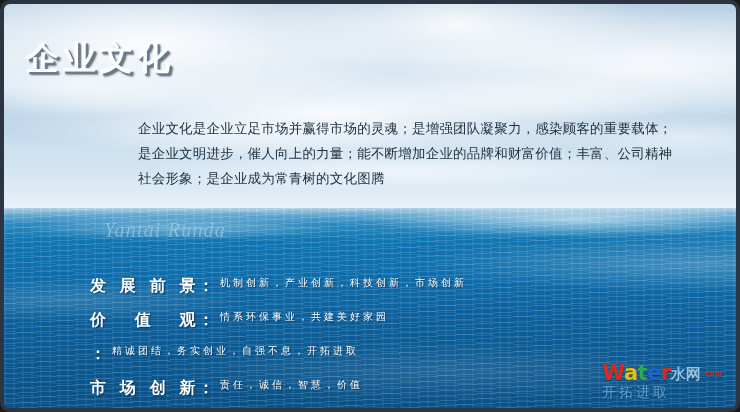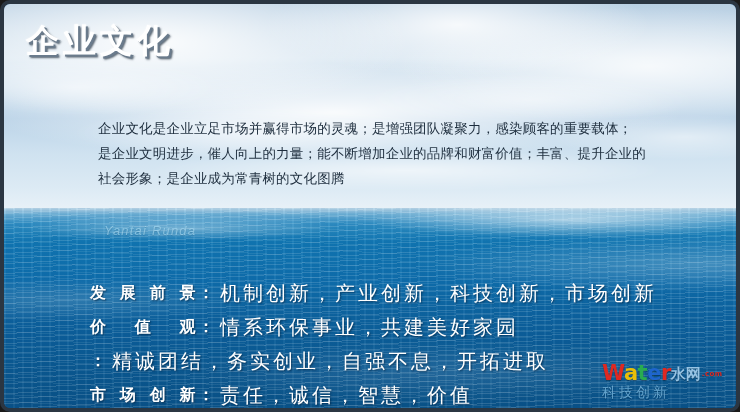--- a/index.html
+++ b/index.html
@@ -90,21 +90,21 @@
       radial-gradient(ellipse 220px 18px at 24% 10%, rgba(255,255,255,0.35), rgba(255,255,255,0) 72%),
       radial-gradient(ellipse 400px 40px at 95% 28%, rgba(255,255,255,0.22), rgba(255,255,255,0) 72%),
       radial-gradient(ellipse 260px 30px at 8%  46%, rgba(255,255,255,0.14), rgba(255,255,255,0) 74%),
       radial-gradient(ellipse 360px 40px at 60% 82%, rgba(255,255,255,0.10), rgba(255,255,255,0) 76%);
   }
 
   
   #title {
     position: absolute;
     left: 22px;
-    top: 15px;
+    top: 32px;
     font-family: "DejaVu Sans", "Liberation Sans", sans-serif;
     font-size: 33px;
     font-weight: bold;
     letter-spacing: 4px;
     color: #ffffff;
     text-shadow:
        2px 2px 0 #6a7b8c,
        3px 3px 2px rgba(40,55,70,0.75),
        0 0 2px rgba(255,255,255,0.9);
     white-space: nowrap;
@@ -114,48 +114,48 @@
   #paragraph {
     position: absolute;
     left: 94px;
     top: 112px;
     width: 600px;
     font-size: 13.5px;
     line-height: 25px;
     color: #1d2d3d;
     letter-spacing: 0.2px;
   }
-  #paragraph .pline { display: block; white-space: nowrap; }
+  #paragraph .pline { display: block; white-space: nowrap; margin-left: 40px; }
 
   
   #watermark {
     position: absolute;
     left: 100px;
     top: 214px;
     width: 560px;
-    font-family: Liberation Sans, sans-serif;
+    font-family: Liberation Serif, serif;
     font-style: italic;
-    font-size: 13px;
+    font-size: 20px;
     line-height: 25px;
     color: rgba(173, 222, 245, 0.62);
     letter-spacing: 1.2px;
     text-shadow: 0 1px 1px rgba(10,70,110,0.25);
   }
   #watermark .wline2 { display: block; padding-left: 34px; }
 
   
   #creed {
     position: absolute;
     left: 86px;
     top: 272px;
     width: 620px;
   }
   .creed-row {
     display: flex;
-    align-items: center;
+    align-items: flex-start;
     height: 34px;
     white-space: nowrap;
   }
   .creed-label {
     width: 108px;
     flex: 0 0 108px;
     font-size: 16px;
     font-weight: bold;
     color: #ffffff;
     letter-spacing: 2.5px;
@@ -165,21 +165,21 @@
   }
   .creed-colon {
     flex: 0 0 auto;
     font-size: 16px;
     font-weight: bold;
     color: #ffffff;
     text-shadow: 1px 1px 2px rgba(0,35,65,0.8);
     padding-right: 6px;
   }
   .creed-value {
-    font-size: 20px;
+    font-size: 10px;
     color: #ffffff;
     letter-spacing: 3px;
     text-shadow: 1px 1px 2px rgba(0,35,65,0.75);
     font-family: Liberation Mono, monospace;
   }
 
   
   #logo {
     position: absolute;
     right: 6px;
@@ -230,21 +230,21 @@
   <div class="bg-layer sky"></div>
   <div class="bg-layer sky-clouds"></div>
   <div class="bg-layer sea"></div>
   <div class="bg-layer sea-ripple"></div>
   <div class="bg-layer sea-glint"></div>
 
   <div id="title">企业文化</div>
 
   <div id="paragraph">
     <span class="pline">企业文化是企业立足市场并赢得市场的灵魂；是增强团队凝聚力，感染顾客的重要载体；</span>
-    <span class="pline">是企业文明进步，催人向上的力量；能不断增加企业的品牌和财富价值；丰富、提升企业的</span>
+    <span class="pline">是企业文明进步，催人向上的力量；能不断增加企业的品牌和财富价值；丰富、公司精神</span>
     <span class="pline">社会形象；是企业成为常青树的文化图腾</span>
   </div>
 
   <div id="watermark">
     <span class="wline1">Yantai Runda</span>
   </div>
 
   <div id="creed">
 
     <div class="creed-row">
@@ -269,16 +269,16 @@
       <span class="creed-colon">：</span>
       <span class="creed-value">责任，诚信，智慧，价值</span>
     </div>
 
   </div>
 
   <div id="logo">
     <div class="logo-top">
       <span style="color: rgb(232, 38, 28);">W</span><span style="color: rgb(245, 196, 0);">a</span><span style="color: rgb(43, 178, 76);">t</span><span style="color: rgb(31, 102, 208);">e</span><span style="color: rgb(232, 38, 28);">r</span><span class="logo-cn-inline" style="color: rgb(158, 201, 232);">水网</span><span class="logo-dotcom" style="color: rgb(232, 38, 28);">.com</span>
     </div>
-    <div class="logo-bottom">科技创新</div>
+    <div class="logo-bottom">开拓进取</div>
   </div>
 
 </div>
 
 </body></html>

